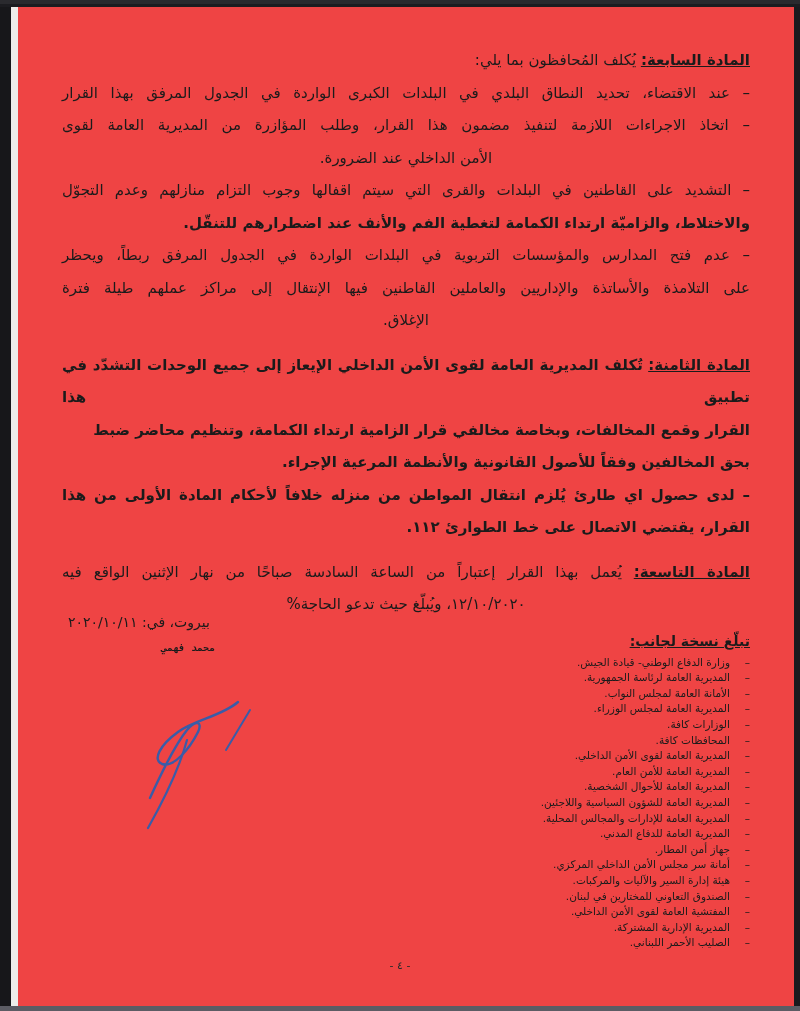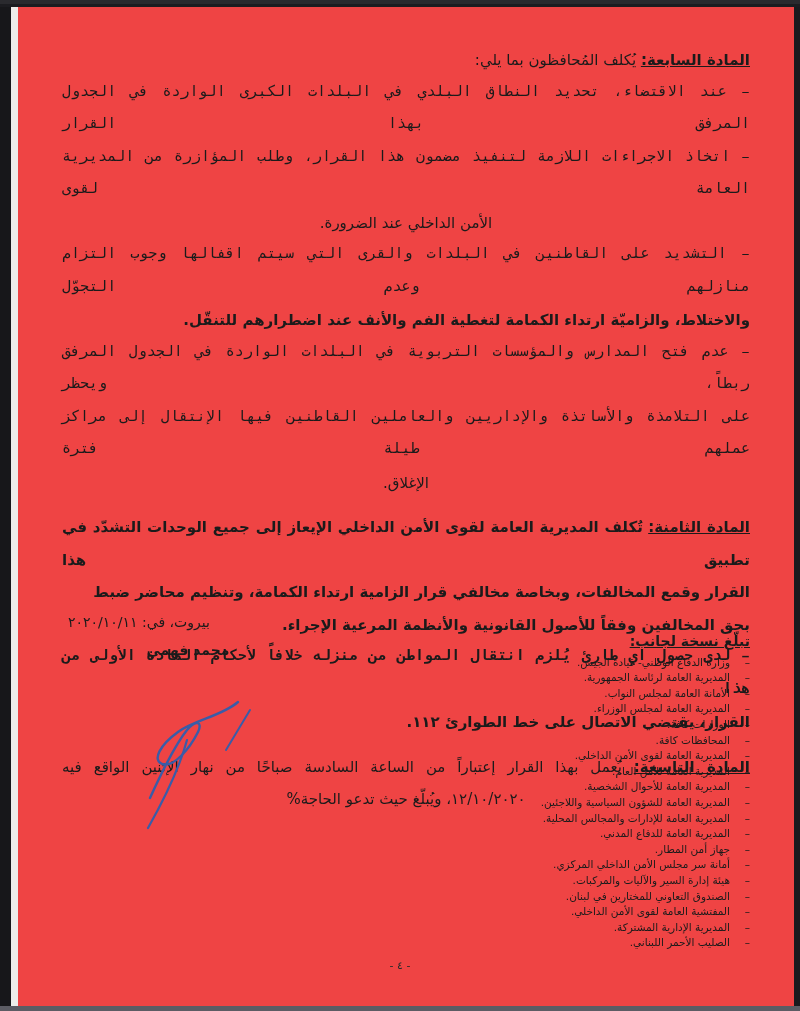--- a/index.html
+++ b/index.html
@@ -18,27 +18,27 @@
   
   .main{position:absolute;top:40px;right:50px;left:62px;font-size:15px;line-height:32.5px;}
   .section{margin-bottom:12px;}
   .hrow{text-align:right;}
   .hrow.just{text-align:justify;text-align-last:justify;}
   .heading{font-weight:bold;text-decoration:underline;}
   .b{font-weight:bold;}
   .bline{text-align:right;}
   .bline.center{text-align:center;}
   .bline.bold{font-weight:bold;text-align:right;}
-  .bline.just{text-align:justify;text-align-last:justify;font-family:Liberation Mono, monospace;}
+  .bline.just{text-align:justify;text-align-last:justify;}
 
   
   .sig{position:absolute;top:610px;left:68px;width:240px;text-align:center;font-size:14px;}
   .sig .place-date{font-size:14px;text-align:left;}
   .sig .title{font-weight:bold;font-size:14.5px;margin-top:9px;}
-  .sig .name{font-weight:bold;font-size:14px;margin-top:12px;position:relative;z-index:2;}
+  .sig .name{font-weight:bold;font-size:10px;margin-top:12px;position:relative;z-index:2;font-family:Liberation Mono, monospace;}
   .sig svg{position:absolute;top:78px;left:22px;z-index:1;}
 
   
   .dist{position:absolute;top:630px;right:50px;width:238px;font-size:10.5px;line-height:15.6px;}
   .dist-header{font-weight:bold;font-size:14px;text-decoration:underline;margin-bottom:5px;}
   .dist-item{display:flex;gap:11px;white-space:nowrap;align-items:flex-start;}
   .dist-item .dash{flex:0 0 auto;width:9px;}
   .dist-item .dist-text{flex:0 1 auto;}
 
   .footer{position:absolute;top:955px;left:0;width:100%;text-align:center;font-size:11px;color:#2b2b2b;}

